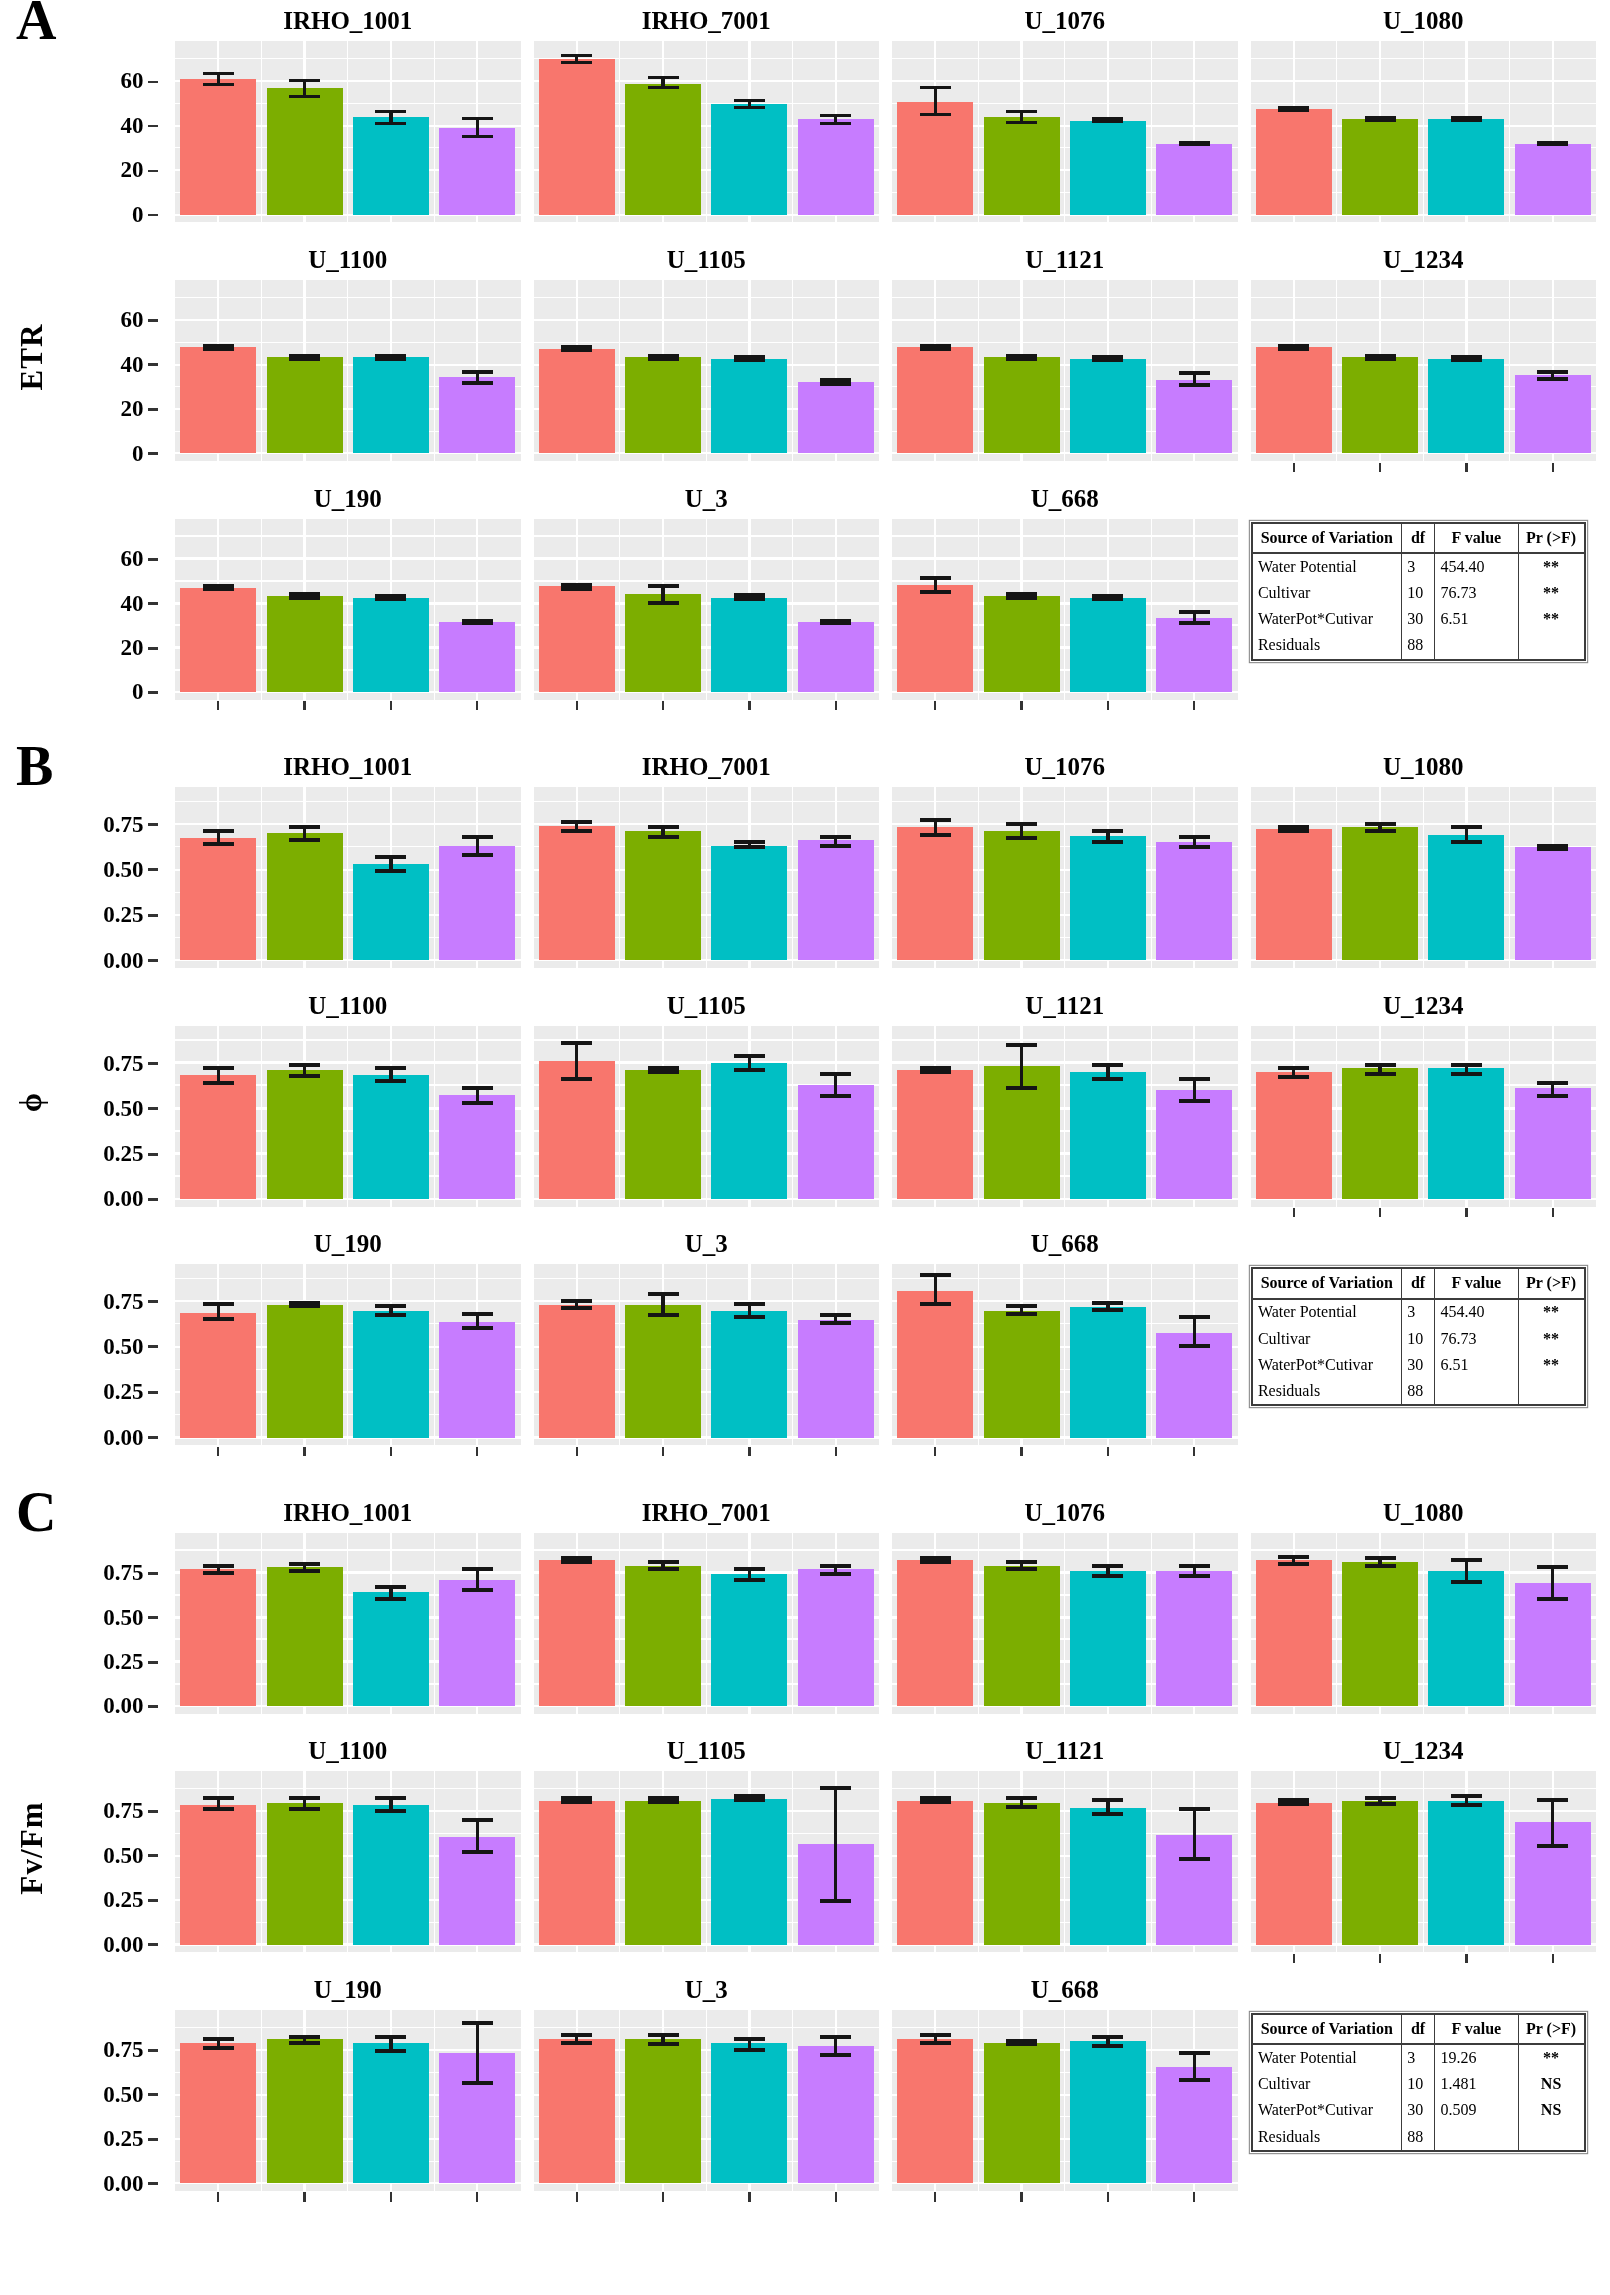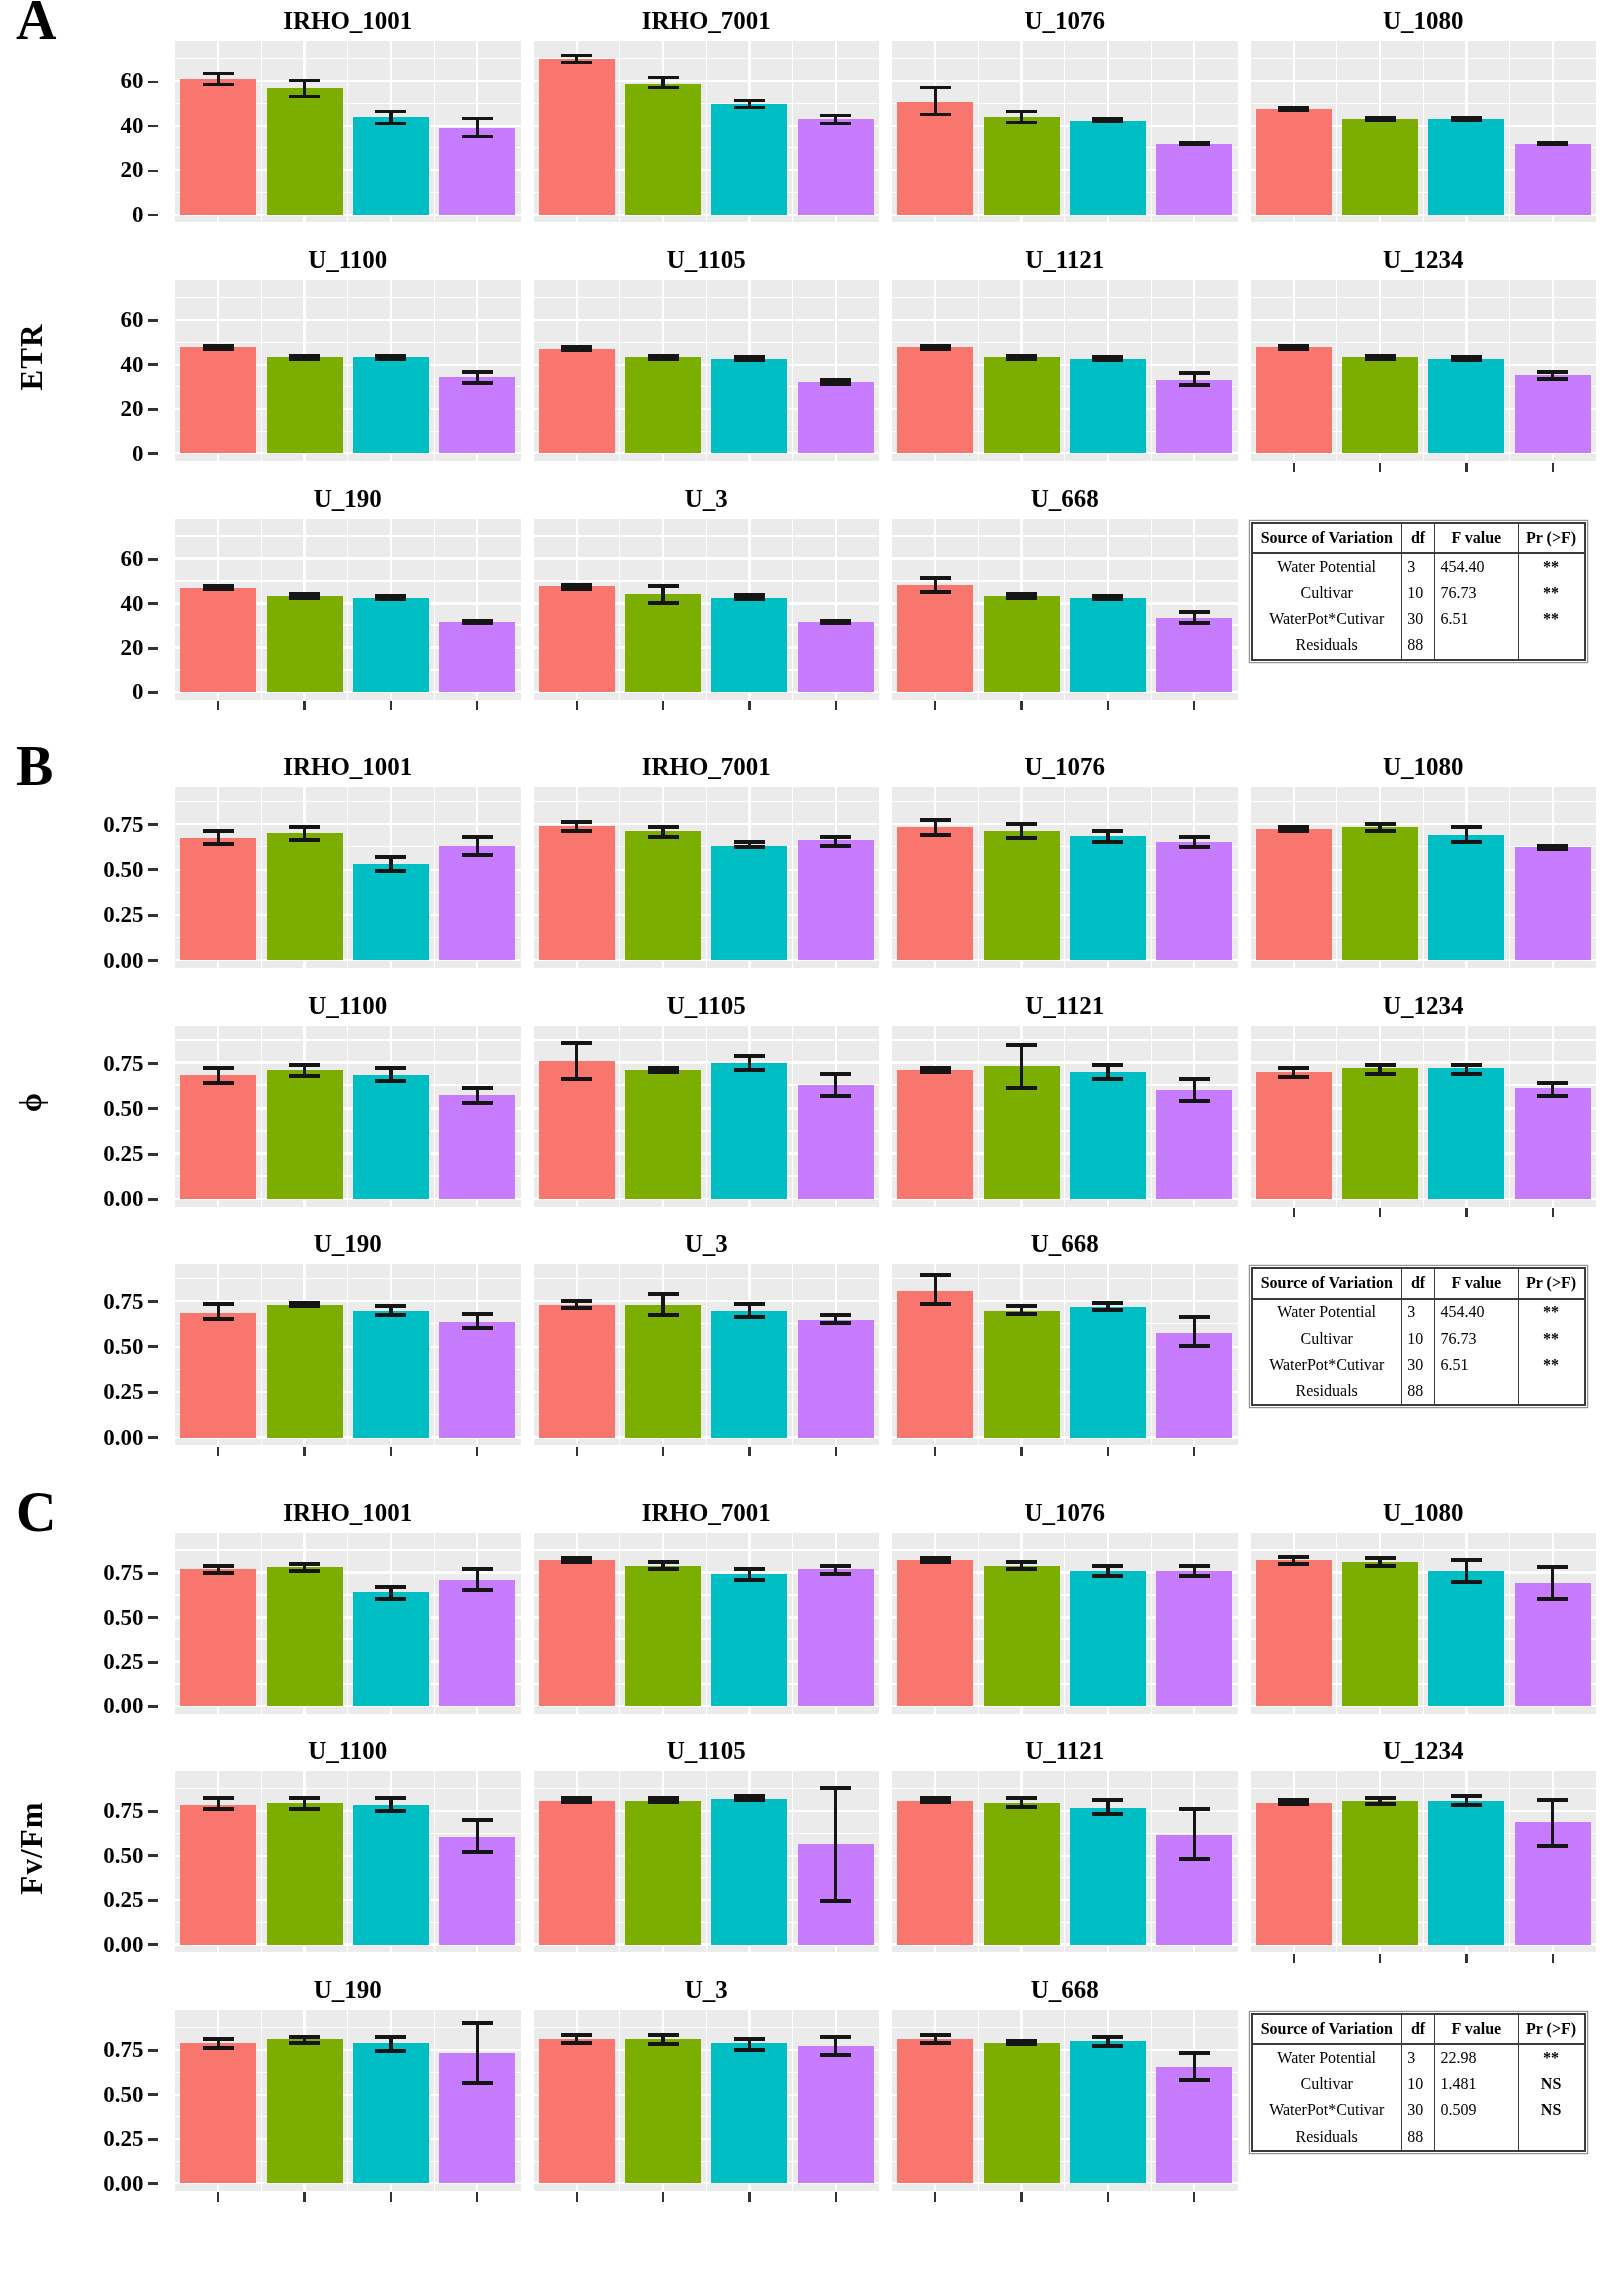--- a/index.html
+++ b/index.html
@@ -19,21 +19,21 @@
   .glv{position:absolute;top:0;bottom:0;background:#ffffff;}
   .bar{position:absolute;}
   .err-v,.err-cap{position:absolute;background:#151515;z-index:3;}
   .tickstrip{position:relative;height:14px;}
   .xtick{position:absolute;top:1.6px;width:2.2px;height:9.2px;background:#333;}
   .anova-cell{position:relative;}
   .anova{border-collapse:collapse;width:97%;margin-top:39px;background:#fff;font-size:16px;border:2.7px solid #3c3c3c;box-shadow:0 0 0 1.1px #fff,0 0 0 2.2px #8a8a8a;}
   .anova th{border-bottom:2.7px solid #3c3c3c;font-weight:bold;padding:4.3px 4.3px;text-align:center;line-height:1.25;}
   .anova td{padding:2.7px 5.4px;line-height:1.3;}
   .anova th + th,.anova td + td{border-left:1.6px solid #3c3c3c;}
-  .anova td:first-child{text-align:center;}
+  .anova td:first-child{text-align:left;}
   .anova td:nth-child(4){text-align:center;font-weight:bold;}
   .col-src{width:45%;}.col-df{width:10%;}.col-f{width:25%;}.col-pr{width:20%;}
   .legend{display:flex;align-items:center;justify-content:center;gap:18.4px;margin-top:18.4px;}
   .legend-title{font-size:30px;font-weight:bold;margin-right:7.6px;}
   .legend-item{display:flex;align-items:center;gap:10.8px;}
   .legend-swatch{display:inline-block;width:31px;height:47px;}
   .legend-label{font-size:28px;font-weight:bold;}
 </style>
 </head>
 <body>
@@ -1553,21 +1553,21 @@
                   <th>Source of Variation</th>
                   <th>df</th>
                   <th>F value</th>
                   <th>Pr (&gt;F)</th>
                 </tr>
               </thead>
               <tbody>
                 <tr>
                   <td>Water Potential</td>
                   <td>3</td>
-                  <td>22.98</td>
+                  <td>19.26</td>
                   <td>**</td>
                 </tr>
                 <tr>
                   <td>Cultivar</td>
                   <td>10</td>
                   <td>1.481</td>
                   <td>NS</td>
                 </tr>
                 <tr>
                   <td>WaterPot*Cutivar</td>

